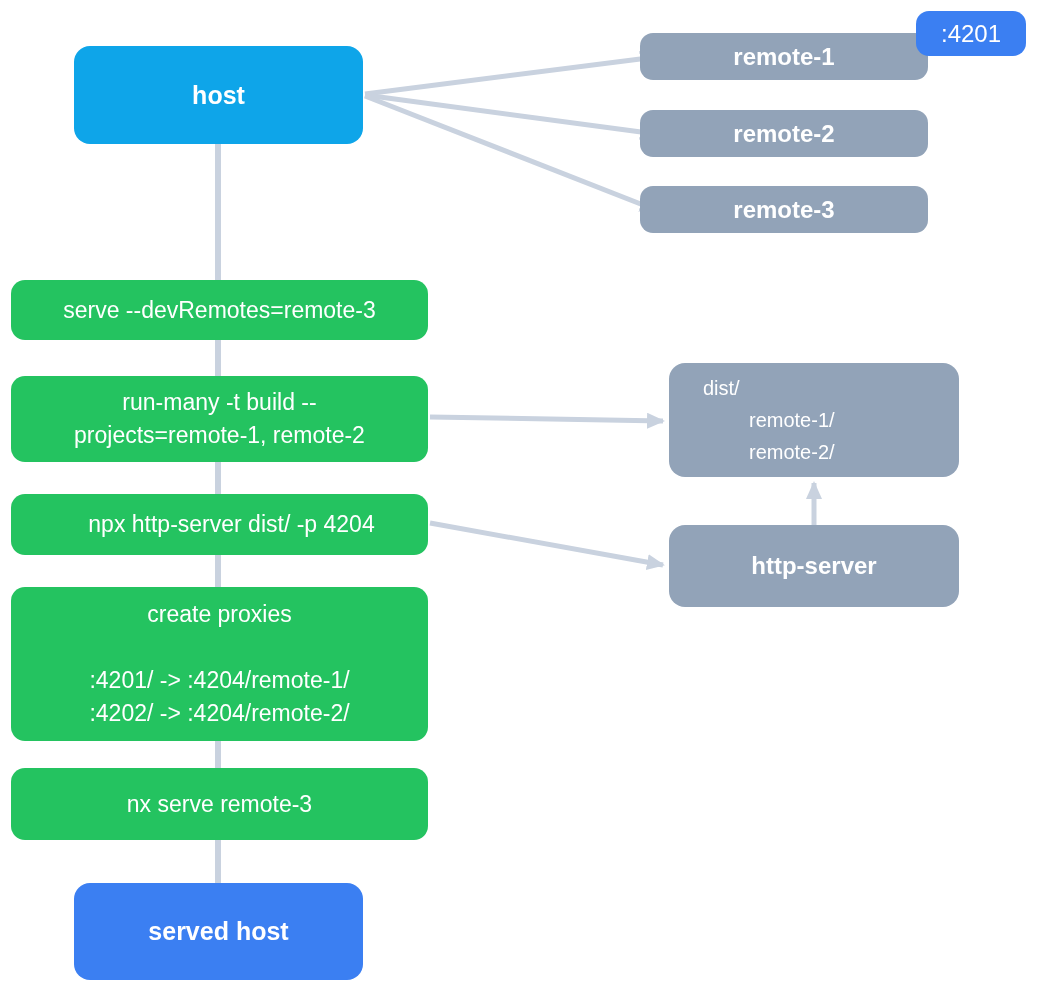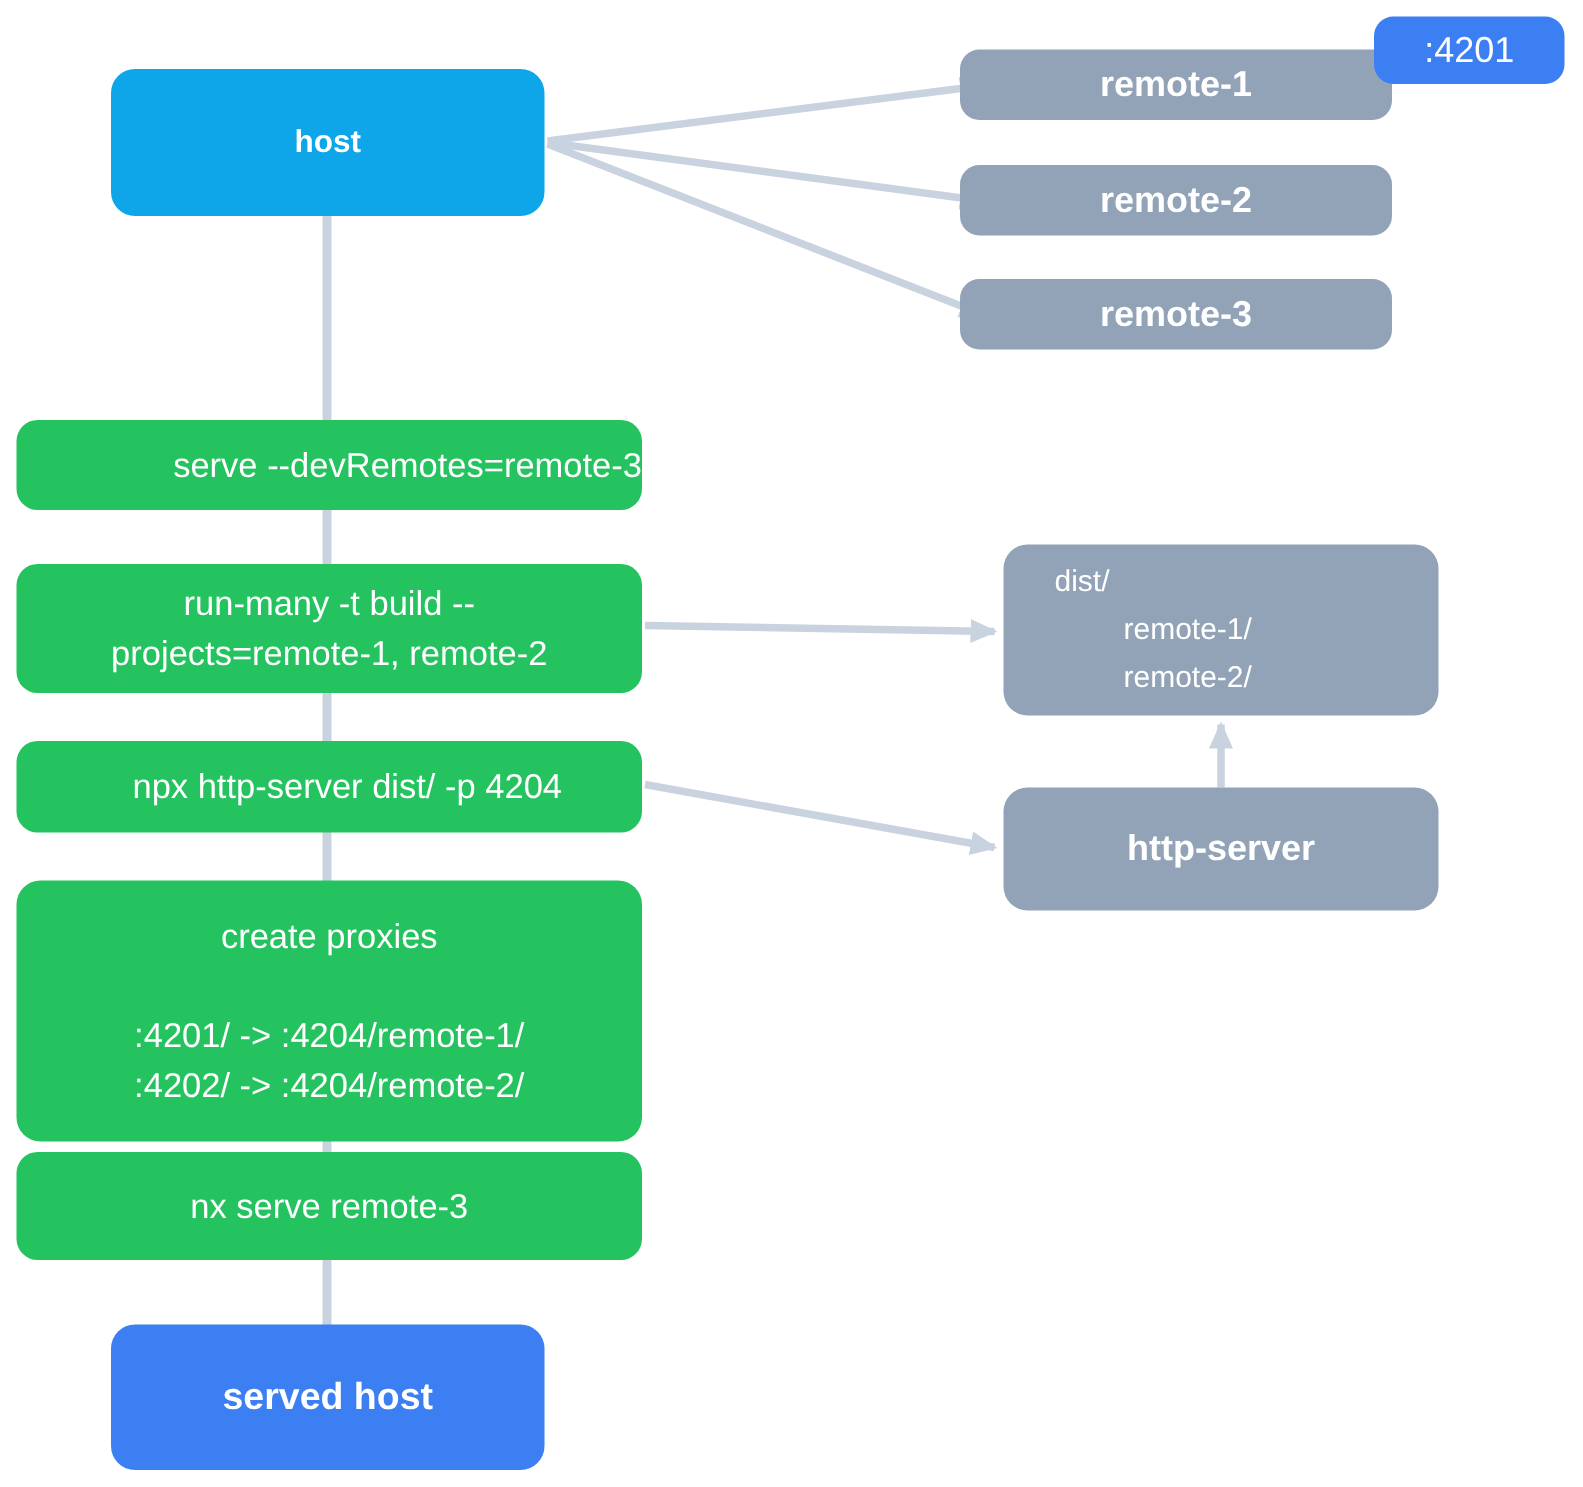--- a/index.html
+++ b/index.html
@@ -36,21 +36,21 @@
     align-items: center;
     justify-content: center;
     text-align: center;
     box-sizing: border-box;
   }
   .host-box {
     left: 74px; top: 46px; width: 289px; height: 98px;
     background: var(--host);
     border-radius: 16px;
     font-weight: bold;
-    font-size: 21px;
+    font-size: 25px;
   }
   .served-host-box {
     left: 74px; top: 883px; width: 289px; height: 97px;
     background: var(--served_host);
     border-radius: 16px;
     font-weight: bold;
     font-size: 25px;
   }
   .remote-box {
     left: 640px; width: 288px; height: 47px;
@@ -58,44 +58,44 @@
     border-radius: 13px;
     font-weight: bold;
     font-size: 24px;
   }
   .remote-1 { top: 33px; }
   .remote-2 { top: 110px; }
   .remote-3 { top: 186px; }
   .port-badge {
     position: absolute;
     z-index: 3;
-    left: 916px; width: 127px; height: 45px;
+    left: 916px; width: 110px; height: 45px;
     background: var(--port_badge);
     border-radius: 13px;
     color: var(--text_on_box);
     display: flex;
     align-items: center;
     justify-content: center;
     font-size: 24px;
     font-weight: 500;
   }
   .badge-1 { top: 11px; }
   .badge-2 { top: 97px; }
   .badge-3 { top: 173px; }
   .step-box {
     left: 11px; width: 417px;
     background: var(--step_green);
     border-radius: 14px;
     font-size: 23px;
     line-height: 33px;
   }
-  .step-1 { top: 280px; height: 60px; align-items: flex-end; }
+  .step-1 { top: 280px; height: 60px; }
   .step-2 { top: 376px; height: 86px; }
   .step-3 { top: 494px; height: 61px; padding-left: 24px; }
-  .step-4 { top: 587px; height: 174px; border-radius: 16px; }
+  .step-4 { top: 587px; height: 154px; }
   .step-5 { top: 768px; height: 72px; }
   .spacer-line { height: 33px; }
   .dist-box {
     left: 669px; top: 363px; width: 290px; height: 114px;
     background: var(--remote_box);
     border-radius: 16px;
     align-items: flex-start;
     text-align: left;
     padding: 9px 20px 9px 34px;
     font-size: 20px;

